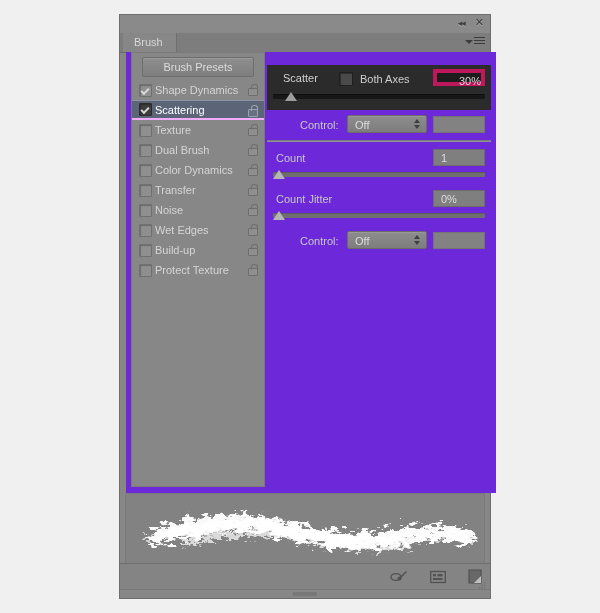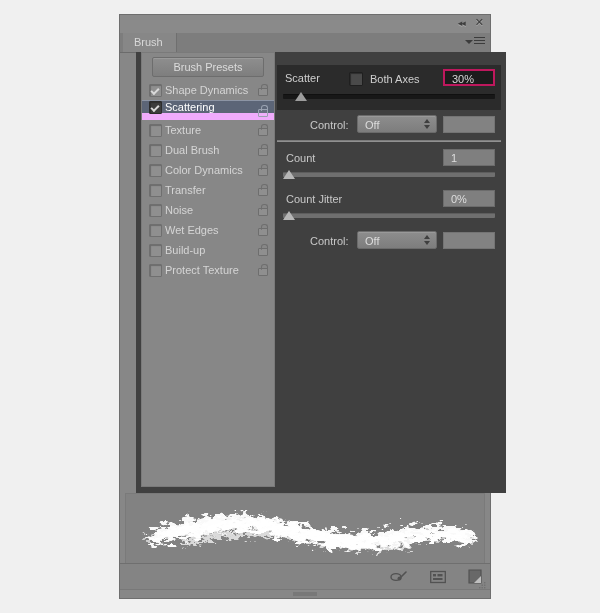--- a/index.html
+++ b/index.html
@@ -61,23 +61,23 @@
   .menu-ico .caret{
     width:0;height:0;border-left:4px solid transparent;
     border-right:4px solid transparent;border-top:4px solid #3c3c3c;
     margin-top:2px;
   }
   .menu-ico .lines{display:flex;flex-direction:column;gap:2px;}
   .menu-ico .lines i{display:block;width:11px;height:1px;background:#3c3c3c;}
 
   
   .body{
-    position:absolute;left:16px;top:37px;
+    position:absolute;left:6px;top:37px;
     width:370px;height:441px;
-    background:#404040;
+    background:#6d28d9;
   }
 
   
   .leftcol{
     position:absolute;left:5px;top:0;width:134px;height:435px;
     background:#878787;
     border:1px solid #7a7a7a;
     box-sizing:border-box;
   }
   .presets-wrap{
@@ -100,21 +100,21 @@
   }
   .opt-list{position:relative;}
   .opt{
     position:relative;height:20px;
     display:flex;align-items:center;
     padding-left:7px;box-sizing:border-box;
   }
   .opt.selected{
     background:#5c6577;
     border-top:1px solid #8d95a5;
-    border-bottom:7px solid #f0abfc;
+    border-bottom:2px solid #f0abfc;
   }
   .cbox{
     width:11px;height:11px;flex:0 0 11px;
     background:#8f8f8f;
     border:1px solid #6f6f6f;
     border-radius:1px;
     box-shadow:inset 1px 1px 1px rgba(0,0,0,.25);
     position:relative;
   }
   .opt.selected .cbox{background:#3d3d3d;border-color:#2c2c2c;}
@@ -155,41 +155,41 @@
   }
 
   
   .scatter-block{
     position:absolute;left:0;top:13px;width:224px;height:45px;
     background:#2b2b2b;
     box-sizing:border-box;
   }
   .srow{
     position:relative;height:26px;display:flex;align-items:center;
-    padding:0 8px;box-sizing:border-box;
+    padding:0 16px;box-sizing:border-box;
   }
   .lbl{font-size:11px;color:#c8c8c8;}
   .lbl.dark{color:#cfcfcf;}
   .axes-wrap{
     position:absolute;left:72px;top:7px;
     display:flex;align-items:center;gap:7px;
   }
   .axes-box{
     width:12px;height:12px;background:#4a4a4a;
     border:1px solid #1f1f1f;border-radius:1px;
     box-shadow:inset 1px 1px 1px rgba(0,0,0,.4);
   }
   .valfield{
     position:absolute;right:6px;top:4px;
     width:52px;height:17px;line-height:17px;
     font-size:11px;color:#d6d6d6;
     padding-left:7px;box-sizing:border-box;
   }
   .valfield.dark{
-    background:#1c1c1c;border:2px solid #be185d;
+    background:#1c1c1c;border:4px solid #be185d;text-align:right;
   }
   .valfield.light{
     background:#7f7f7f;border:1px solid #6c6c6c;
     color:#dedede;
   }
   .valfield.empty{
     background:#828282;border:1px solid #747474;
   }
 
   

